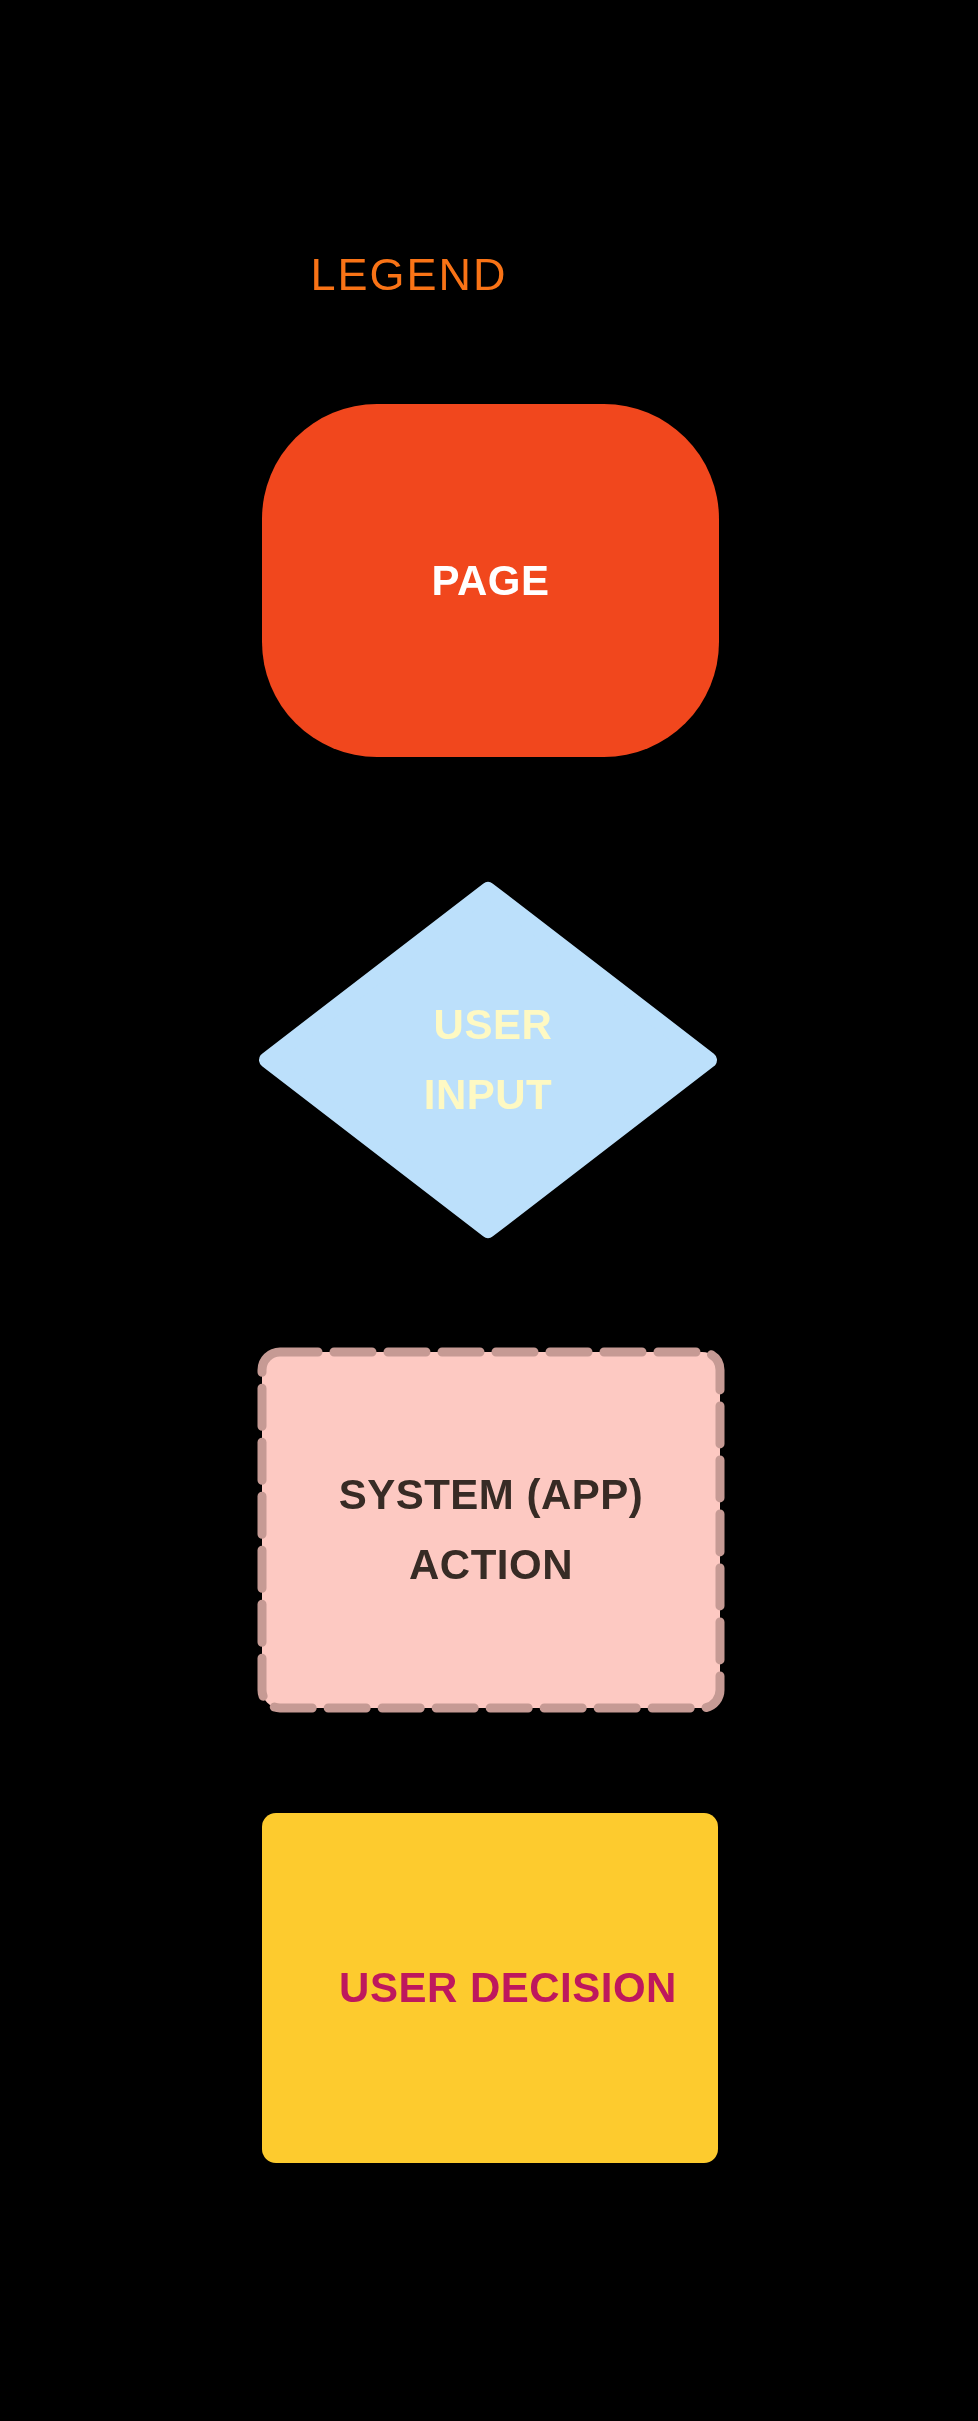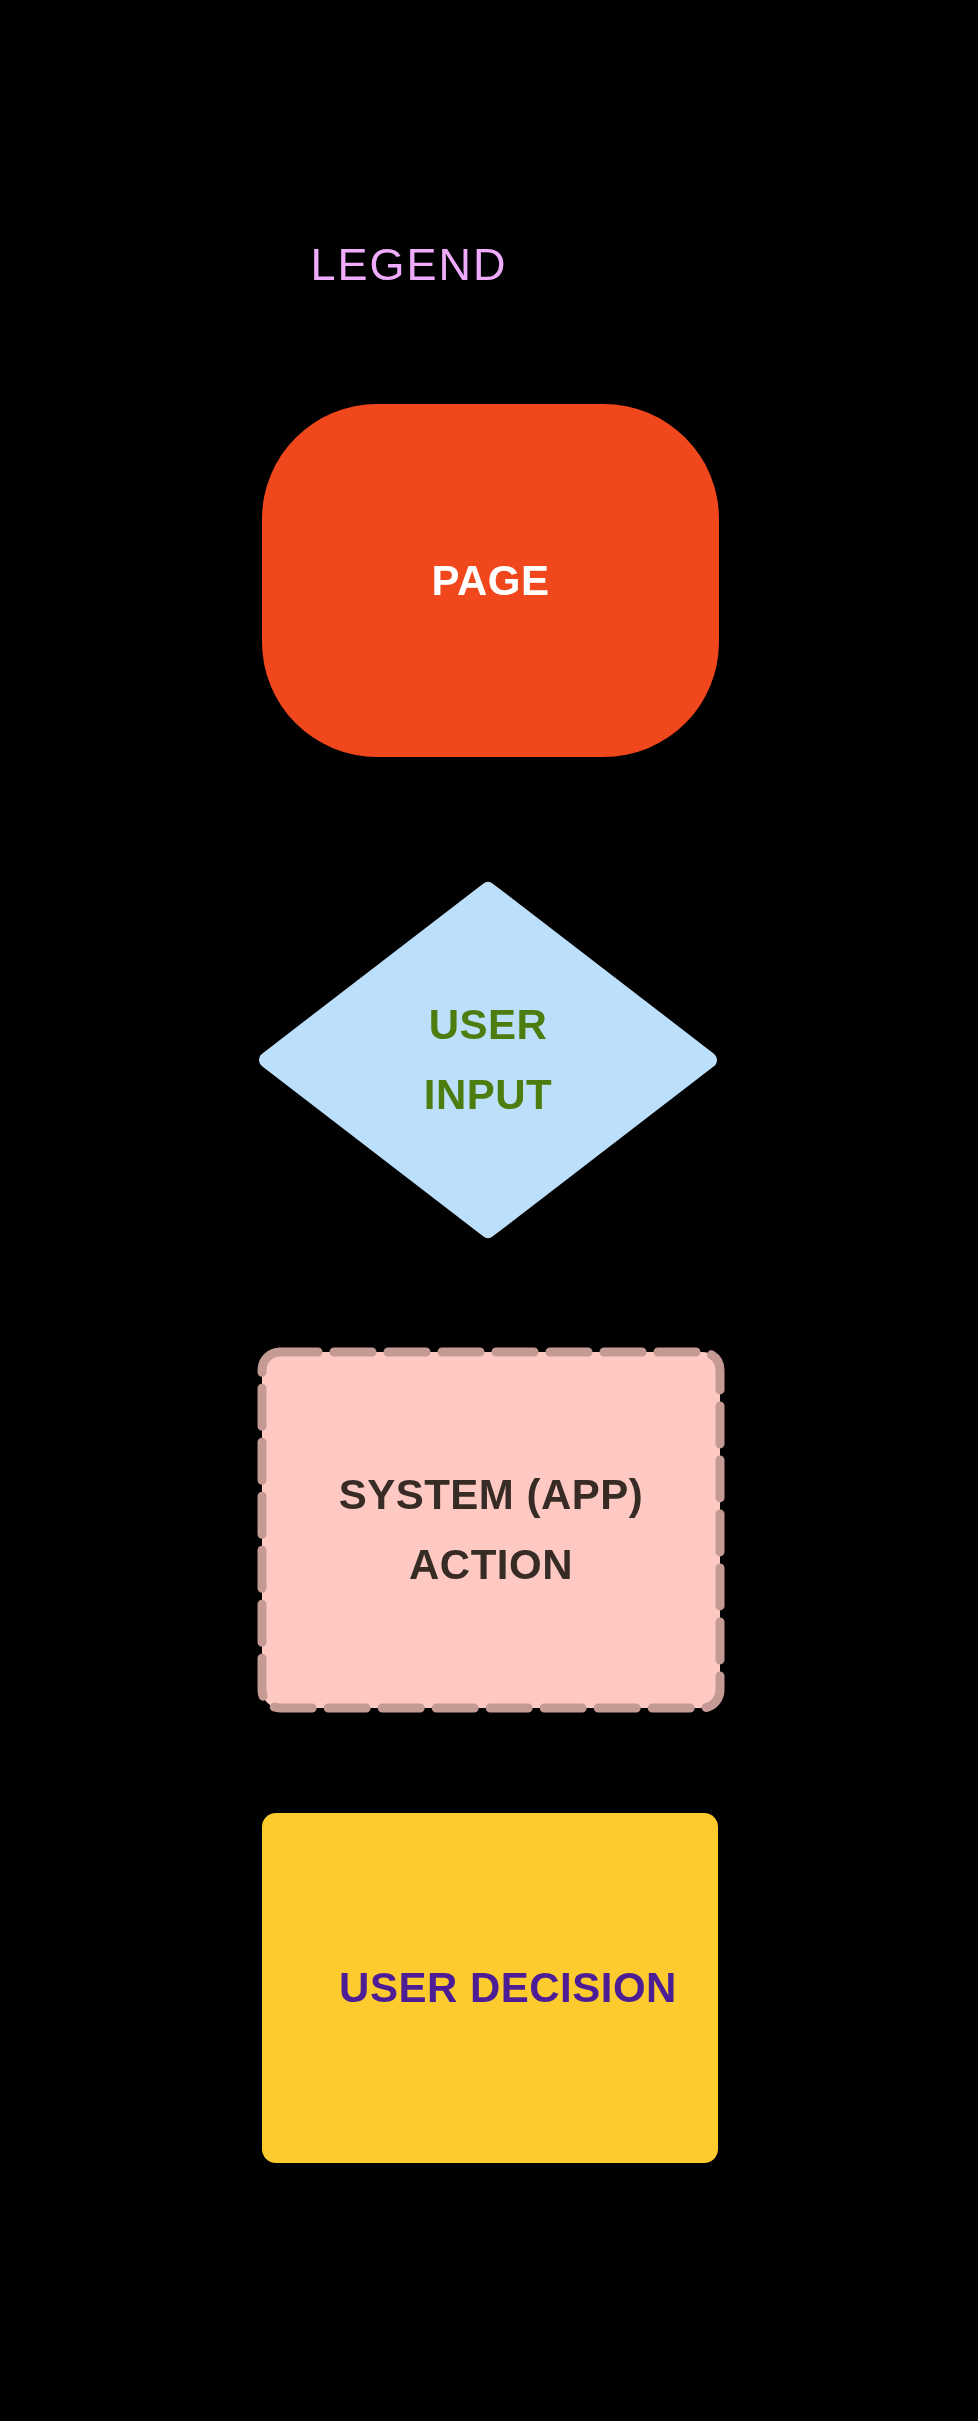--- a/index.html
+++ b/index.html
@@ -10,28 +10,28 @@
   #canvas {
     position: relative;
     width: 978px;
     height: 2421px;
     background: #000000;
     overflow: hidden;
     font-family: "Liberation Sans", "DejaVu Sans", sans-serif;
   }
   .legend-title {
     position: absolute;
-    top: 241px;
+    top: 251px;
     left: 0;
     width: 818px;
     text-align: center;
     font-size: 45px;
     font-weight: 400;
     letter-spacing: 2px;
-    color: #f0abfc;
+    color: #f97316;
     line-height: 48px;
   }
   .shape {
     position: absolute;
     display: flex;
     align-items: center;
     justify-content: center;
   }
   .shape-label {
     position: absolute;
@@ -59,41 +59,41 @@
   }
   #shape-page .shape-label { color: #FFFFFF; }
   
   #shape-user-input {
     left: 258px;
     top: 881px;
     width: 460px;
     height: 358px;
   }
   #shape-user-input svg { position: absolute; inset: 0; }
-  #shape-user-input .shape-label { color: #4d7c0f; }
+  #shape-user-input .shape-label { color: #fef9c3; text-align: right; }
   
   #shape-system-action {
     left: 256px;
     top: 1346px;
     width: 470px;
     height: 368px;
     text-decoration: underline;
   }
   #shape-system-action svg { position: absolute; inset: 0; }
   #shape-system-action .shape-label { color: #372B25; }
   
   #shape-user-decision {
     left: 262px;
     top: 1813px;
     width: 456px;
     height: 350px;
     background: #FDCB2E;
     border-radius: 14px;
   }
-  #shape-user-decision .shape-label { color: #4c1d95; margin-left: 36px; }
+  #shape-user-decision .shape-label { color: #be185d; margin-left: 36px; }
 </style>
 </head>
 <body>
 
 <div id="canvas">
 
   <div class="legend-title">LEGEND</div>
 
   <div class="shape" id="shape-page">
     <div class="shape-label">PAGE</div>

